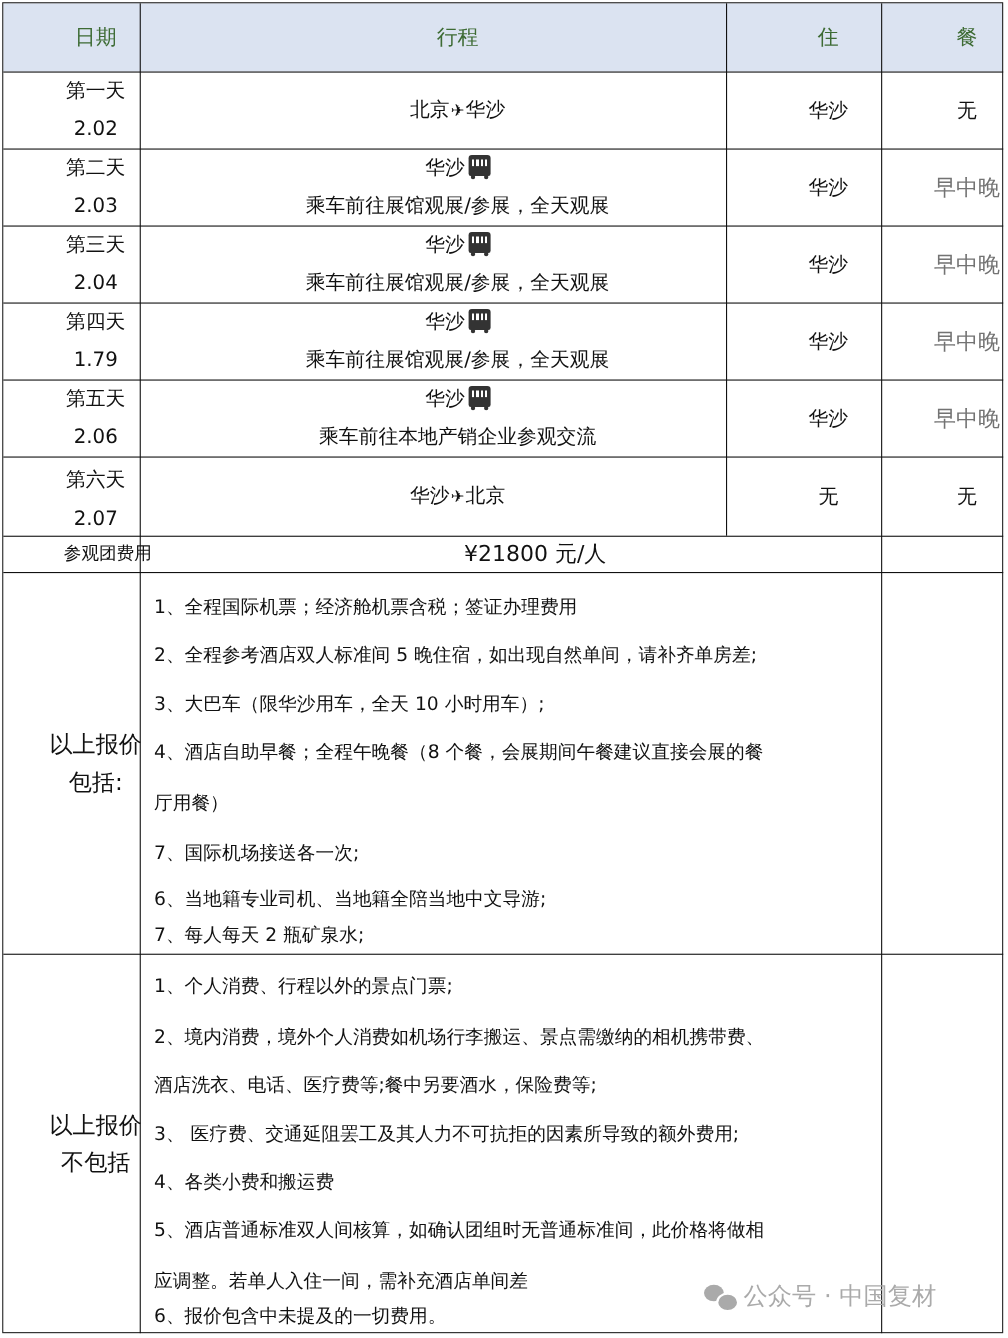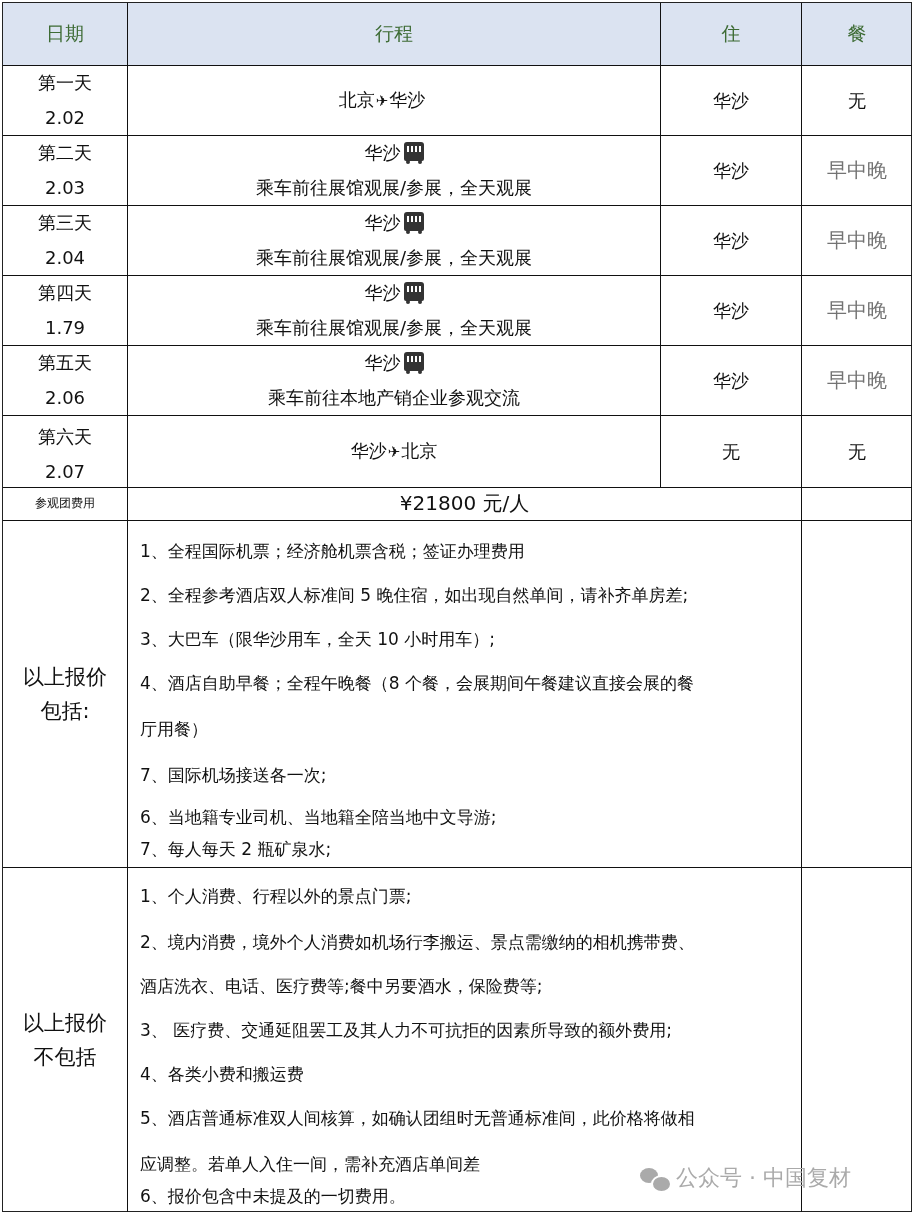--- a/index.html
+++ b/index.html
@@ -3,21 +3,21 @@
 <meta charset="utf-8">
 <style>
   html, body { margin:0; padding:0; background:#fff; }
   body { width:916px; height:1216px; position:relative; overflow:hidden;
          font-family:"DejaVu Sans", "Liberation Sans", sans-serif; color:#111; }
   .frame { position:absolute; left:2px; top:2px; width:910px; height:1210px;
            border:1.5px solid #222; box-sizing:border-box; }
   .vl { position:absolute; width:0; border-left:1.5px solid #111; }
   .hl { position:absolute; height:0; border-top:1.5px solid #111; }
   .hdr { position:absolute; left:3px; top:3px; width:909px; height:62px; background:#dbe3f1; }
-  .cell { position:absolute; display:flex; flex-direction:column; align-items:center; justify-content:center; text-align:center; }
+  .cell { position:absolute; display:flex; flex-direction:column; align-items:center; justify-content:center; text-align:center;padding-left:22px; }
   .hdr-text { color:#3d6b34; font-size:19px; }
   .t18 { font-size:18px; line-height:35px; }
   .meal { color:#737373; font-size:20px; }
   .list { position:absolute; left:140px; font-size:17px; }
   .list div { position:absolute; left:0; white-space:nowrap; }
   .bus { display:inline-block; width:20px; height:19px; background:#333; border-radius:3px 3px 2px 2px; position:relative; vertical-align:-2px; margin-left:3px; }
   .bus::before { content:""; position:absolute; left:3px; top:4px; width:14px; height:6px;
       background:repeating-linear-gradient(90deg,#fff 0 2px,#333 2px 4px); }
   .bus::after { content:""; position:absolute; left:2px; bottom:-3px; width:4px; height:4px; border-radius:50%; background:#333; box-shadow:12px 0 0 #333; }
   .plane { font-size:15px; margin:0 1px; }
@@ -48,21 +48,21 @@
 <div class="cell hdr-text" style="left:3px;top:3px;width:124px;height:62px">日期</div>
 <div class="cell hdr-text" style="left:128px;top:3px;width:532px;height:62px">行程</div>
 <div class="cell hdr-text" style="left:661px;top:3px;width:140px;height:62px">住</div>
 <div class="cell hdr-text" style="left:802px;top:3px;width:110px;height:62px">餐</div>
 
 <div>
   <div class="cell t18" style="left:3px;top:65px;width:124px;height:70px">
     <span>第一天</span>
     <span>2.02</span>
   </div>
-  <div class="cell t18" style="left:116px;top:65px;width:532px;height:70px">
+  <div class="cell t18" style="left:128px;top:65px;width:532px;height:70px">
     <span><span>北京</span><span class="plane">✈</span><span>华沙</span></span>
   </div>
   <div class="cell t18" style="left:661px;top:65px;width:140px;height:70px">华沙</div>
   <div class="cell t18" style="left:802px;top:65px;width:110px;height:70px">无</div>
 </div>
 
 <div>
   <div class="cell t18" style="left:3px;top:135px;width:124px;height:70px">
     <span>第二天</span>
     <span>2.03</span>
@@ -119,21 +119,21 @@
     <span>第六天</span>
     <span>2.07</span>
   </div>
   <div class="cell t18" style="left:128px;top:415px;width:532px;height:72px">
     <span><span>华沙</span><span class="plane">✈</span><span>北京</span></span>
   </div>
   <div class="cell t18" style="left:661px;top:415px;width:140px;height:72px">无</div>
   <div class="cell t18" style="left:802px;top:415px;width:110px;height:72px">无</div>
 </div>
 
-<div class="cell" style="left:3px;top:487px;width:124px;height:33px;font-size:12px">参观团费用</div>
+<div class="cell" style="left:14px;top:487px;width:124px;height:33px;font-size:16px">参观团费用</div>
 <div class="cell" style="left:128px;top:487px;width:673px;height:33px;font-size:20px">¥21800 元/人</div>
 
 <div class="cell" style="left:3px;top:520px;width:124px;height:347px;font-size:21px;line-height:34px">
   <span>以上报价</span>
   <span>包括:</span>
 </div>
 <div class="list" style="top:520px">
   <div style="top:20px">1、全程国际机票；经济舱机票含税；签证办理费用</div>
   <div style="top:64px">2、全程参考酒店双人标准间 5 晚住宿，如出现自然单间，请补齐单房差;</div>
   <div style="top:108px">3、大巴车（限华沙用车，全天 10 小时用车）;</div>

